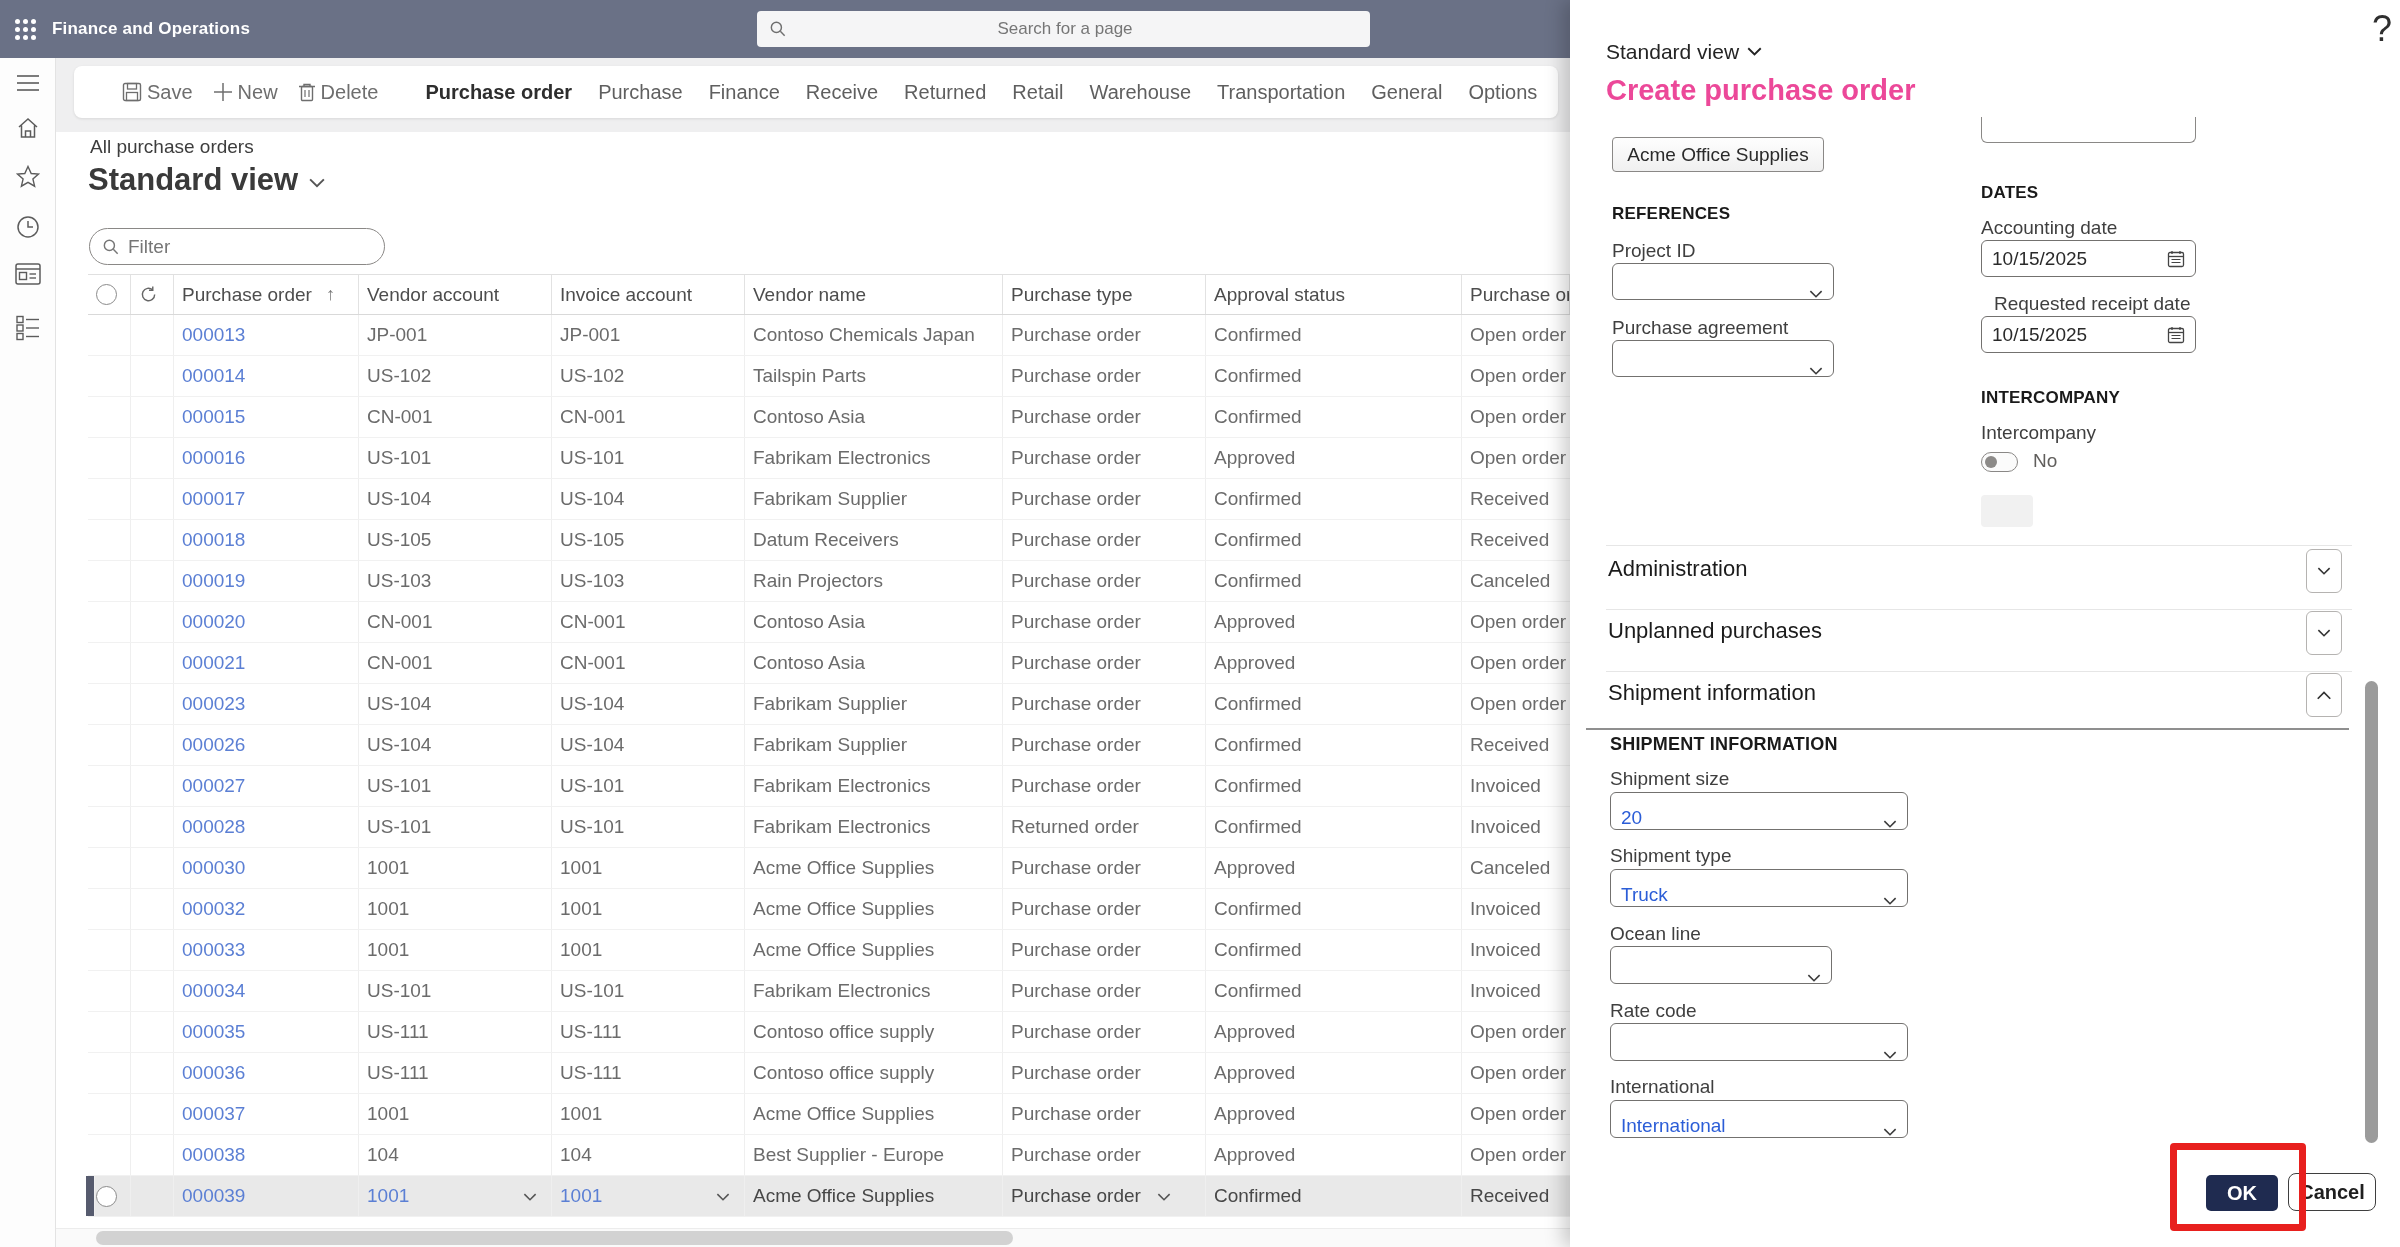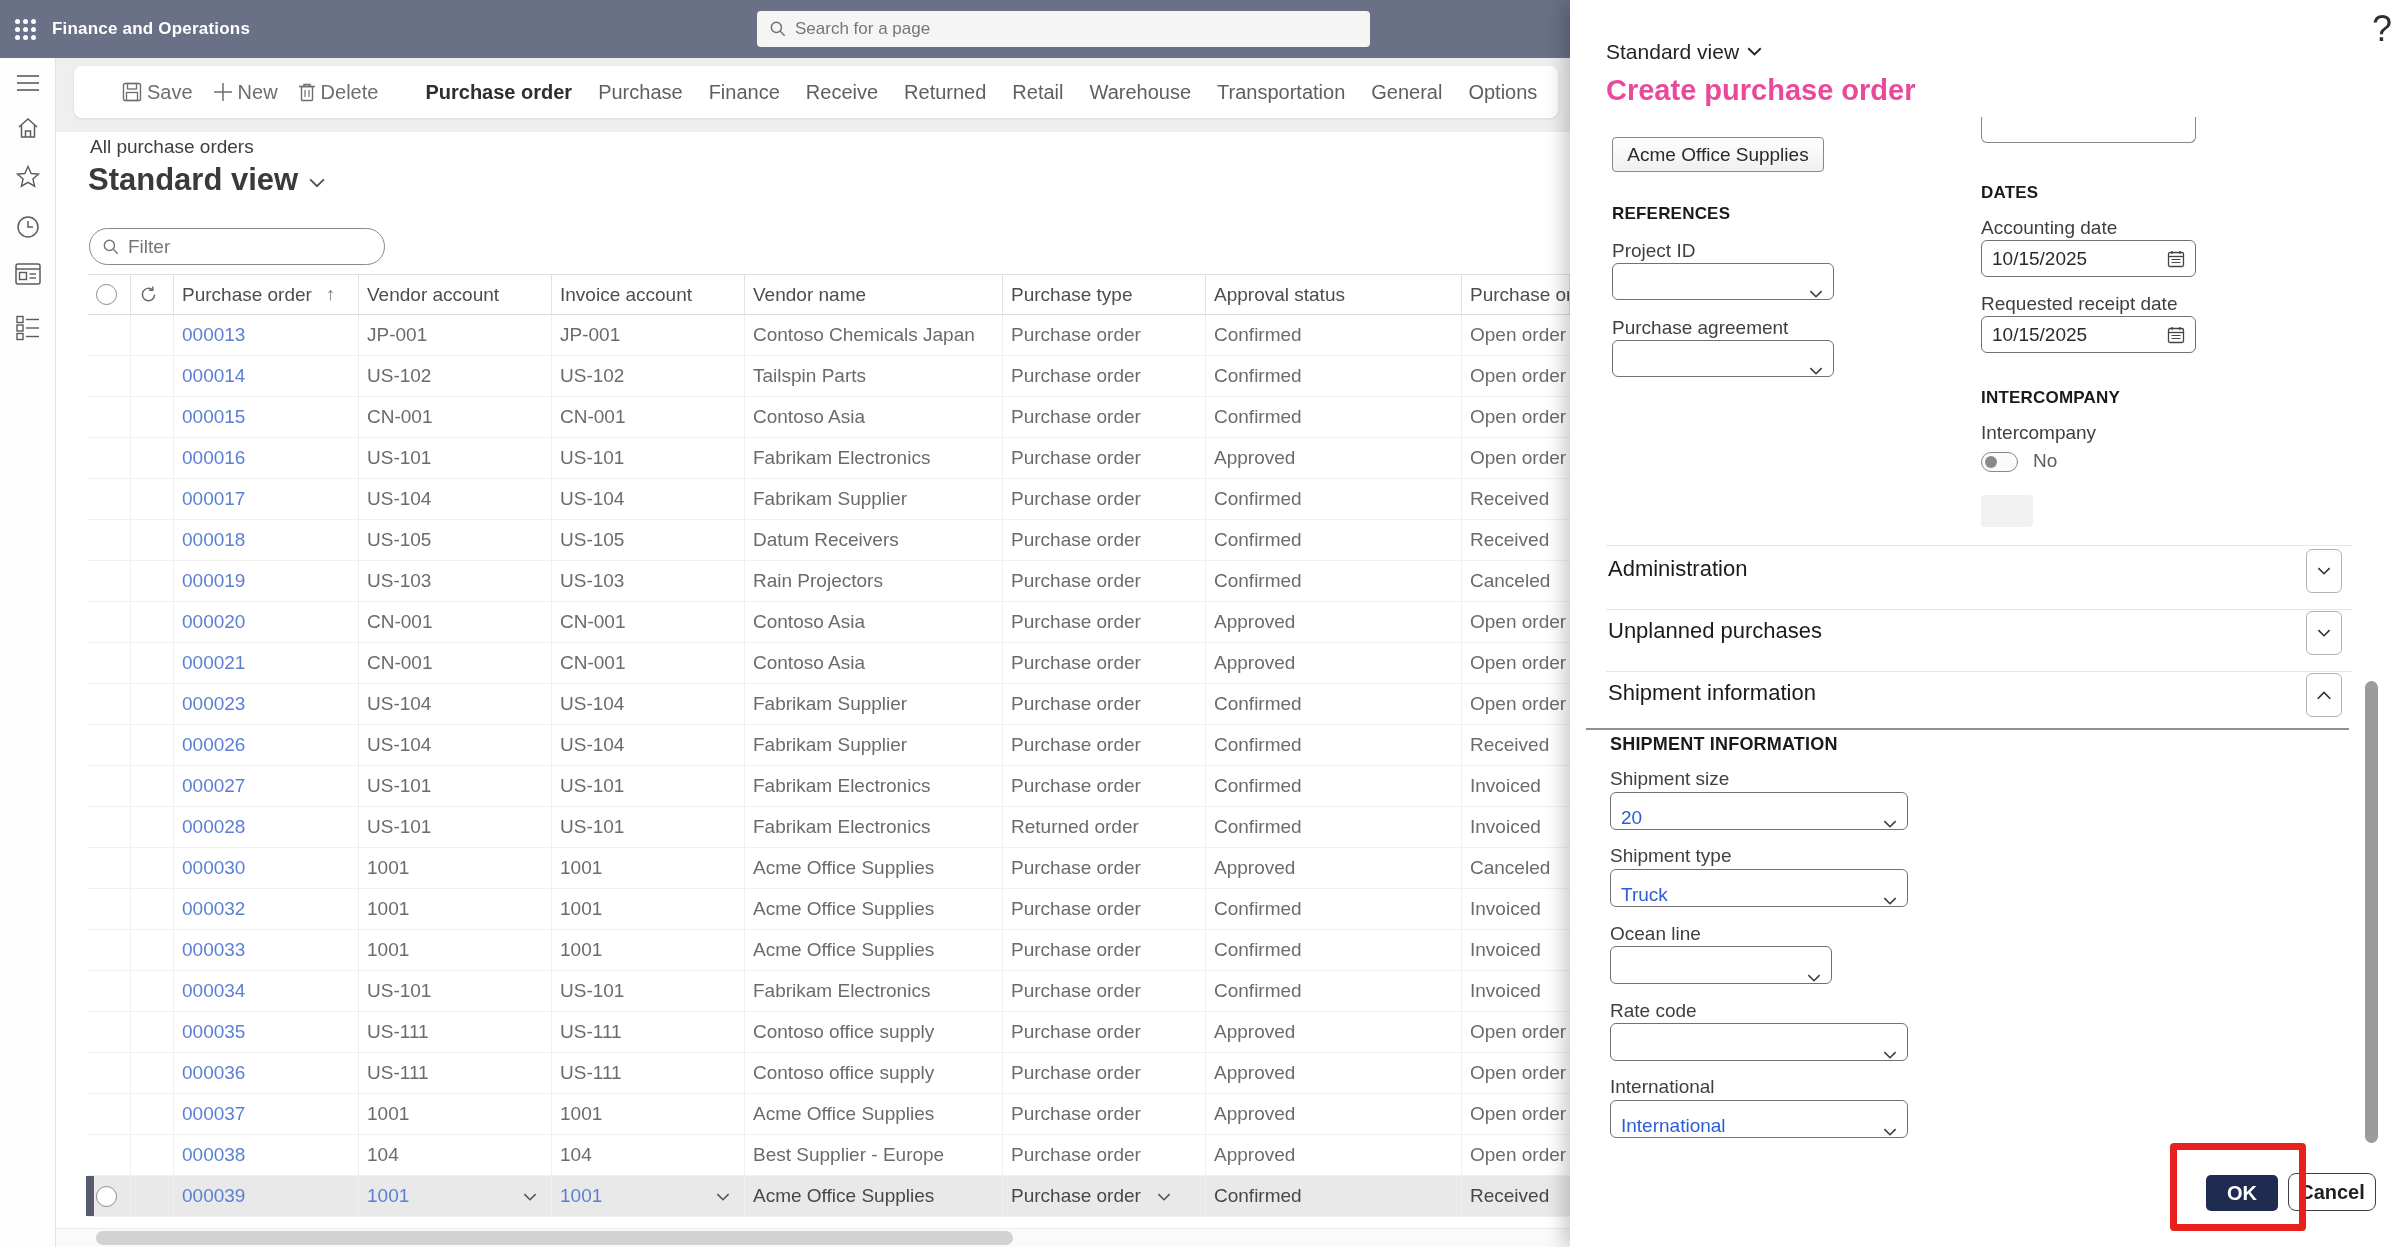--- a/index.html
+++ b/index.html
@@ -8,21 +8,21 @@
   .abs { position:absolute; }
 
   
   #topbar { left:0; top:0; width:1570px; height:58px; background:#6a7186; display:flex; align-items:center; }
   #waffle { display:grid; grid-template-columns:repeat(3,5px); grid-gap:3px; margin-left:15px; }
   #waffle i { width:5px; height:5px; border-radius:50%; background:#fff; }
   #app-title { color:#fff; font-size:17px; font-weight:700; margin-left:16px; letter-spacing:.2px; }
   #topsearch { position:absolute; left:757px; top:11px; width:613px; height:36px; background:#f5f5f6;
     border-radius:4px; display:flex; align-items:center; padding-left:12px; }
   #topsearch input { border:none; outline:none; background:transparent; font-size:17px; color:#444;
-    width:540px; margin-left:8px; font-family:inherit; }
+    width:540px; margin-left:8px; font-family:inherit;text-align:center; }
   #topsearch input::placeholder { color:#767676; }
 
   
   #sidebar { left:0; top:58px; width:56px; height:1189px; background:#fdfdfd; border-right:1px solid #e3e3e3; }
   .side-ic { position:absolute; left:50%; transform:translateX(-50%); color:#5c5c5c; }
 
   
   #content { left:56px; top:58px; width:1514px; height:1189px; background:#fff; }
   #band { position:absolute; left:0; top:0; width:100%; height:74px; background:#efeff0; }
   #toolbar { position:absolute; left:18px; top:8px; width:1484px; height:52px; background:#fff;
@@ -870,21 +870,21 @@
           <svg width="18" height="18" viewBox="0 0 18 18">
             <rect x="1.5" y="2.5" width="15" height="14" rx="1.5" fill="none" stroke="currentColor" stroke-width="1.3"></rect>
             <line x1="1.5" y1="6.5" x2="16.5" y2="6.5" stroke="currentColor" stroke-width="1.3"></line>
             <line x1="5" y1="1" x2="5" y2="4" stroke="currentColor" stroke-width="1.3"></line>
             <line x1="13" y1="1" x2="13" y2="4" stroke="currentColor" stroke-width="1.3"></line>
             <line x1="4.5" y1="9.5" x2="13.5" y2="9.5" stroke="currentColor" stroke-width="1"></line>
             <line x1="4.5" y1="12.5" x2="13.5" y2="12.5" stroke="currentColor" stroke-width="1"></line>
           </svg>
         </span>
       </div>
-      <div class="f-label" style="left:411px;top:293px">Requested receipt date</div>
+      <div class="f-label" style="left:424px;top:293px">Requested receipt date</div>
       <div class="f-date" style="left:411px;top:316px">
         <span>10/15/2025</span>
         <span style="margin-left:auto;color:#444;display:flex">
           <svg width="18" height="18" viewBox="0 0 18 18">
             <rect x="1.5" y="2.5" width="15" height="14" rx="1.5" fill="none" stroke="currentColor" stroke-width="1.3"></rect>
             <line x1="1.5" y1="6.5" x2="16.5" y2="6.5" stroke="currentColor" stroke-width="1.3"></line>
             <line x1="5" y1="1" x2="5" y2="4" stroke="currentColor" stroke-width="1.3"></line>
             <line x1="13" y1="1" x2="13" y2="4" stroke="currentColor" stroke-width="1.3"></line>
             <line x1="4.5" y1="9.5" x2="13.5" y2="9.5" stroke="currentColor" stroke-width="1"></line>
             <line x1="4.5" y1="12.5" x2="13.5" y2="12.5" stroke="currentColor" stroke-width="1"></line>

